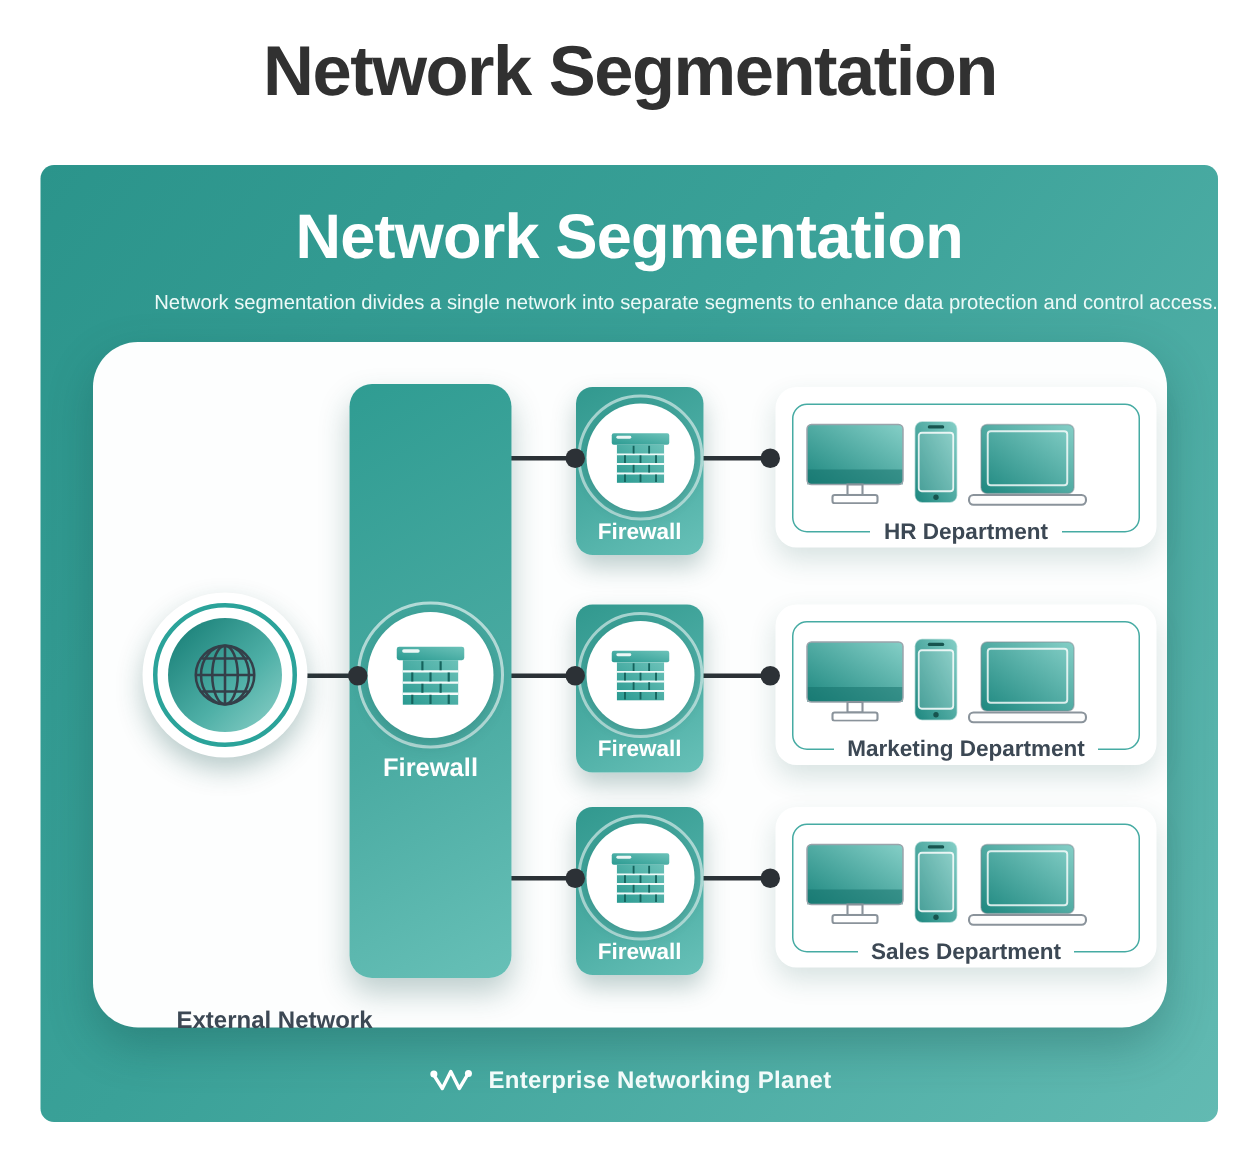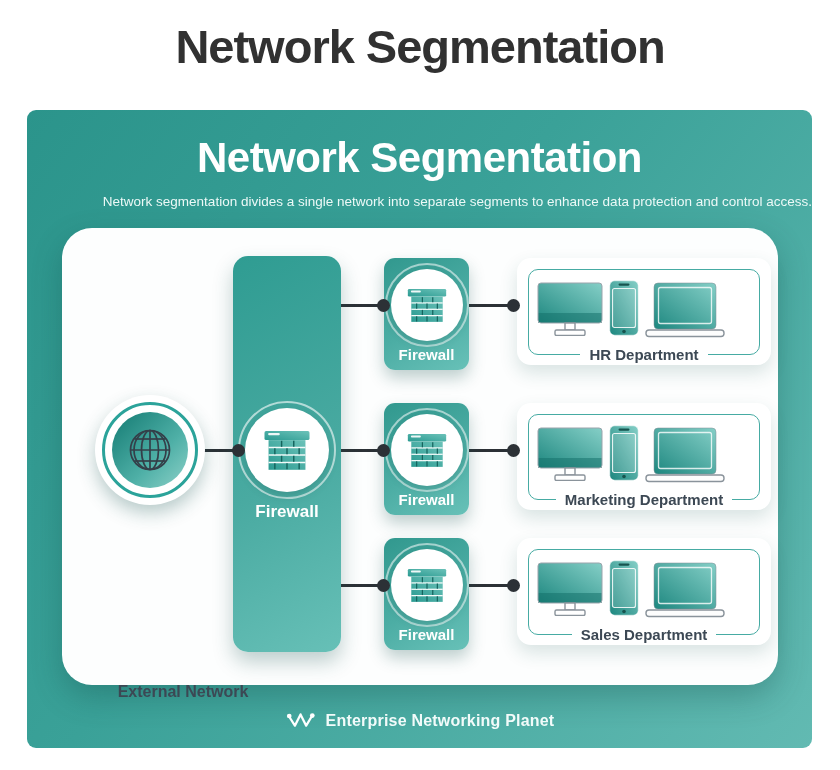--- a/index.html
+++ b/index.html
@@ -52,21 +52,21 @@
   .globe-ring {
     position: absolute; inset: 7px; border-radius: 50%;
     border: 3px solid #2ba39a;
   }
   .globe-inner {
     position: absolute; inset: 17px; border-radius: 50%;
     background: linear-gradient(135deg, #1d837b 10%, #4fb0a7 60%, #8ed1c9 100%);
     display: flex; align-items: center; justify-content: center;
   }
   .globe-label {
-    position: absolute; left: -22px; top: 286px; width: 220px;
+    position: absolute; left: -22px; top: 275px; width: 220px;
     text-align: center; color: #3c4854; font-size: 16px; font-weight: bold; line-height: 22px;
   }
 
   
   .fw-column {
     position: absolute; left: 171px; top: 28px; width: 108px; height: 396px;
     border-radius: 15px;
     background: linear-gradient(150deg, #2f9c92 0%, #49aaa1 55%, #67c0b7 100%);
     box-shadow: 0 10px 20px rgba(24, 84, 79, 0.28);
   }

